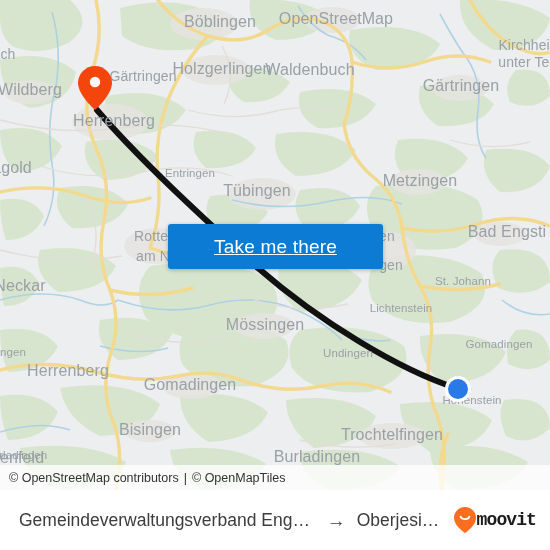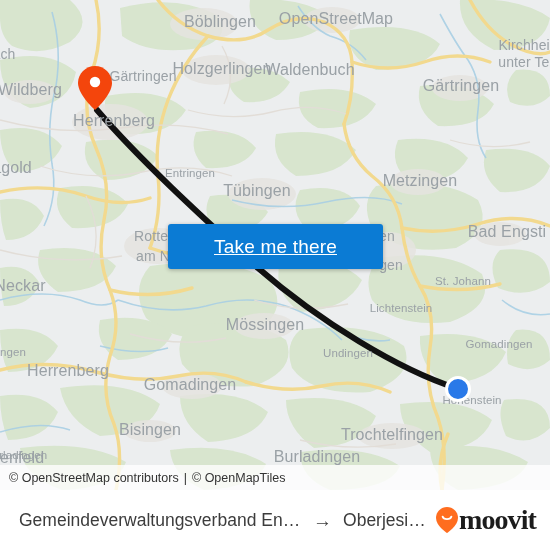--- a/index.html
+++ b/index.html
@@ -154,27 +154,27 @@
     line-height: 1;
   }
   #footer-dest { flex: 0 1 auto; max-width: 120px; }
   #moovit-logo {
     display: flex;
     align-items: center;
     flex: 0 0 auto;
     margin-left: 10px;
   }
   #moovit-wordmark {
-    font-size: 28px;
+    font-size: 18px;
     font-weight: bold;
     color: #1c1c1c;
     letter-spacing: -0.9px;
     line-height: 1;
     margin-left: 1px;
-    font-family: Liberation Serif, serif;
+    font-family: Liberation Mono, monospace;
   }
 </style>
 </head>
 <body>
 
 <div id="app">
 
   <div id="map">
 
     <svg id="map-canvas" viewBox="0 0 550 490" preserveAspectRatio="none">

